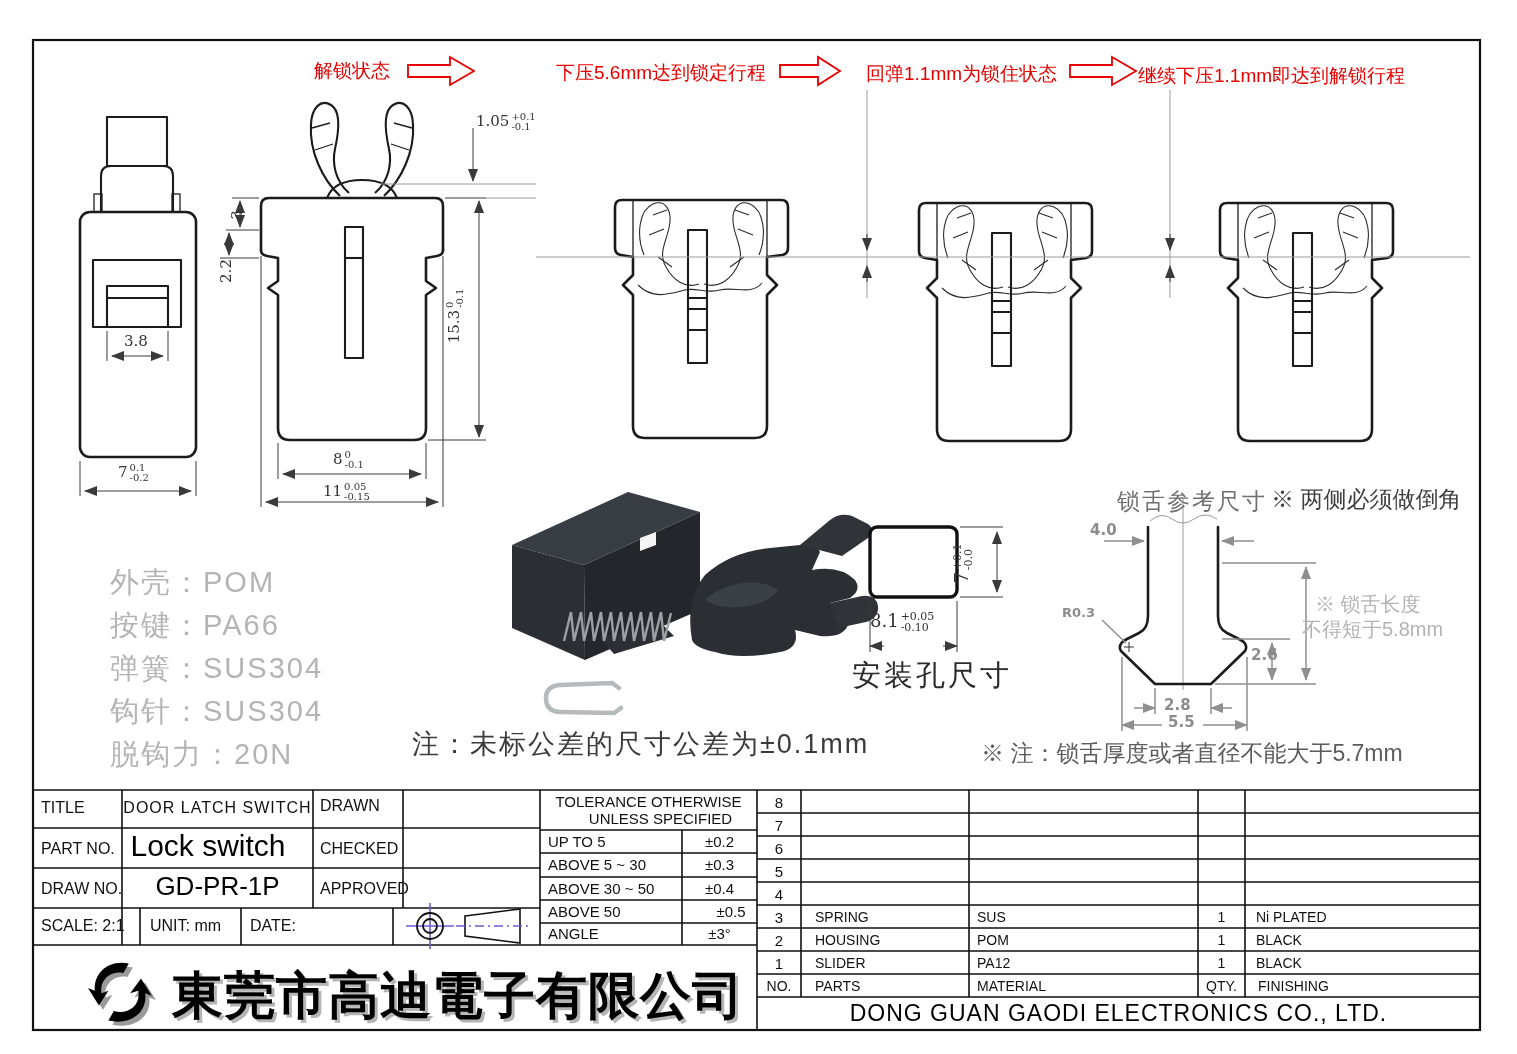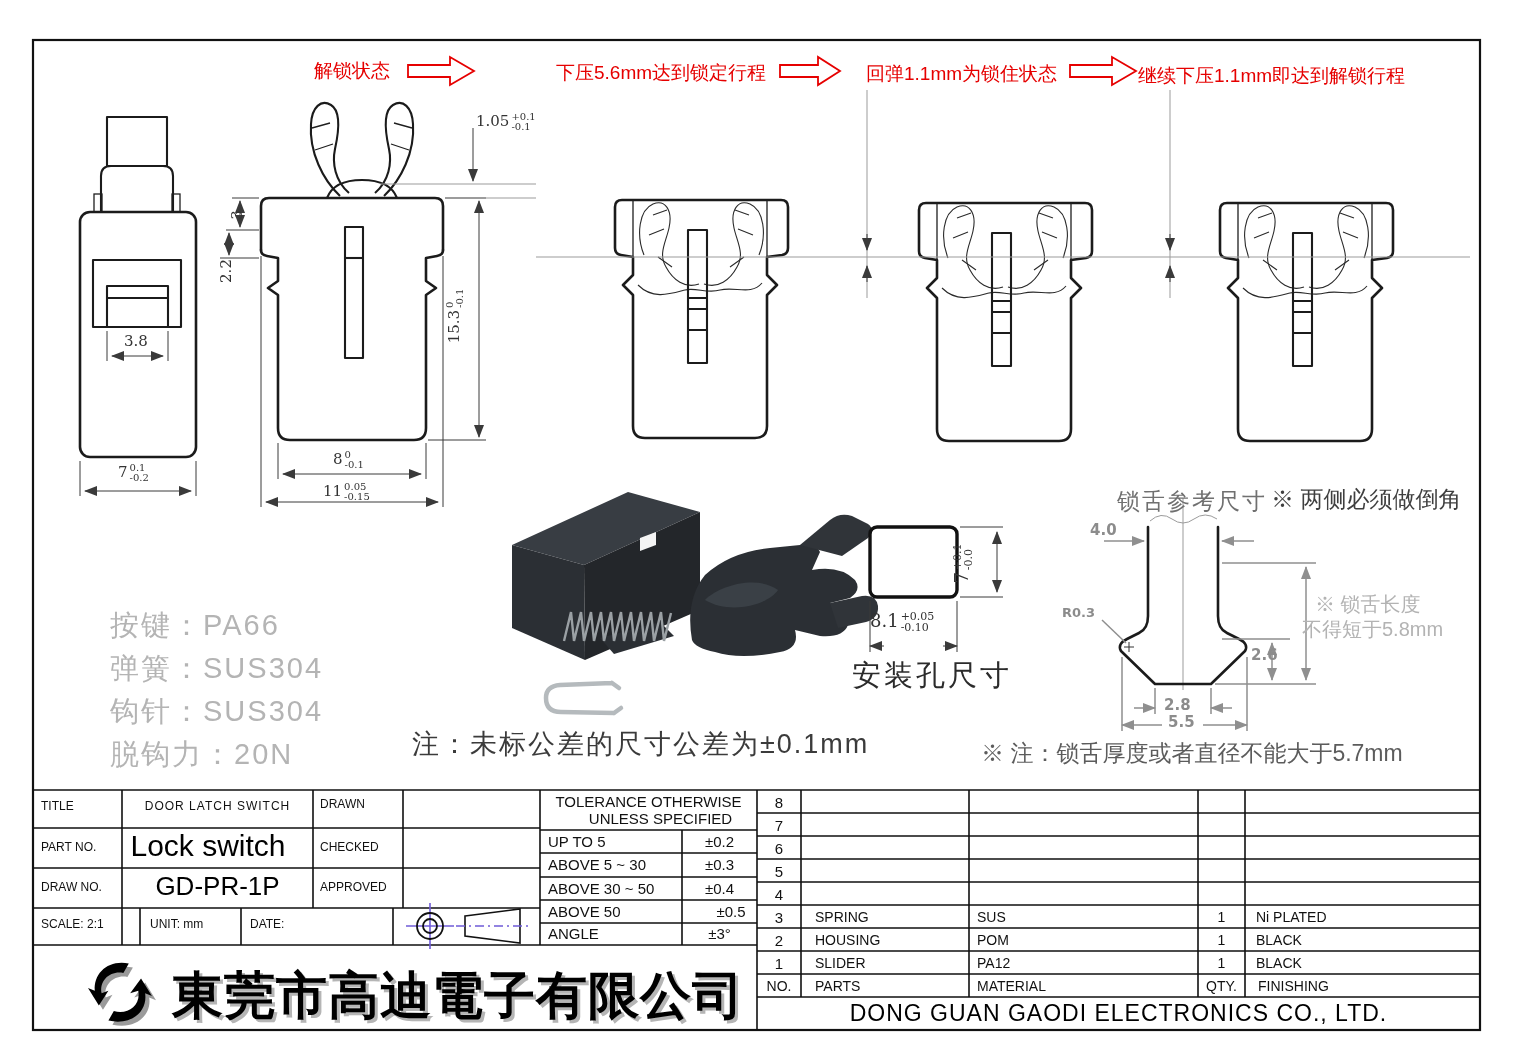--- a/index.html
+++ b/index.html
@@ -8,21 +8,21 @@
   #linework{position:absolute;left:0;top:0;width:1517px;height:1054px;}
   .abs{position:absolute;white-space:nowrap;}
   .red{color:#e60000;font-size:19px;}
   .mat{color:#b4b4b4;font-size:29px;letter-spacing:2px;}
   .dim{font-family:"DejaVu Serif",serif;font-size:15px;color:#333;}
   .dim .stk{display:inline-flex;flex-direction:column;vertical-align:middle;
             font-size:10px;line-height:10px;text-align:left;margin-left:2px;}
   .dim .stk i{font-style:normal;}
   .rot{transform:rotate(-90deg);transform-origin:center;}
   .gdim{font-family:"DejaVu Sans",sans-serif;font-weight:bold;font-size:15px;color:#8c8c8c;}
-  .tb{font-size:12px;color:#111;}
+  .tb{font-size:16px;color:#111;}
   .tb-s{font-size:15px;color:#111;}
   .tb-xs{font-size:14px;color:#111;}
   .ctr{text-align:center;}
   .note-dark{color:#3b3b3b;font-size:27px;letter-spacing:2px;}
   .cn-dark{color:#2b2b2b;font-size:29px;letter-spacing:3px;}
   .company{font-size:51px;font-weight:bold;color:#000;text-shadow:3px 3px 0 #b5b5b5;letter-spacing:1px;}
   .footer-en{font-size:23px;color:#000;letter-spacing:1px;}
   .bigval{font-size:30px;color:#000;}
   .medval{font-size:26px;color:#000;}
   svg .ln{stroke:#1b1b1b;stroke-width:2.6;fill:none;stroke-linejoin:round;stroke-linecap:round;}
@@ -192,20 +192,21 @@
       <path d="M30 92 C64 100 88 78 84 52 L94 56 L78 30 L62 52 L74 48 C78 70 58 84 38 78 Z"></path>
     </g>
   </g>
 </svg>
 
 <div class="abs red" style="left:314px;top:58px;">解锁状态</div>
 <div class="abs red" style="left:556px;top:60px;">下压5.6mm达到锁定行程</div>
 <div class="abs red" style="left:866px;top:61px;">回弹1.1mm为锁住状态</div>
 <div class="abs red" style="left:1138px;top:63px;">继续下压1.1mm即达到解锁行程</div>
 
+<div class="abs mat" style="left:110px;top:563px;">外壳：POM</div>
 <div class="abs mat" style="left:110px;top:606px;">按键：PA66</div>
 <div class="abs mat" style="left:110px;top:649px;">弹簧：SUS304</div>
 <div class="abs mat" style="left:110px;top:692px;">钩针：SUS304</div>
 <div class="abs mat" style="left:110px;top:735px;">脱钩力：20N</div>
 
 <div class="abs note-dark" style="left:412px;top:726px;">注：未标公差的尺寸公差为±0.1mm</div>
 <div class="abs cn-dark" style="left:852px;top:656px;">安装孔尺寸</div>
 <div class="abs" style="left:1117px;top:486px;font-size:23px;color:#707070;letter-spacing:2px;">锁舌参考尺寸</div>
 <div class="abs" style="left:1271px;top:484px;font-size:23px;color:#3f3f3f;">※ 两侧必须做倒角</div>
 <div class="abs" style="left:1315px;top:591px;font-size:20px;color:#b3b3b3;">※ 锁舌长度</div>

